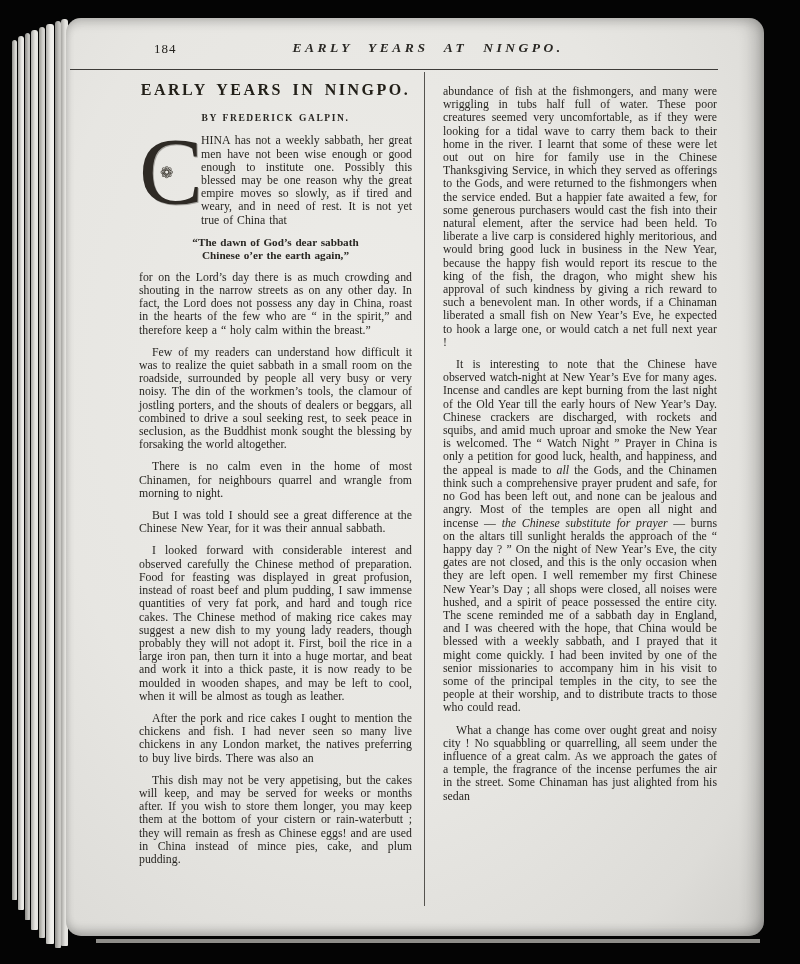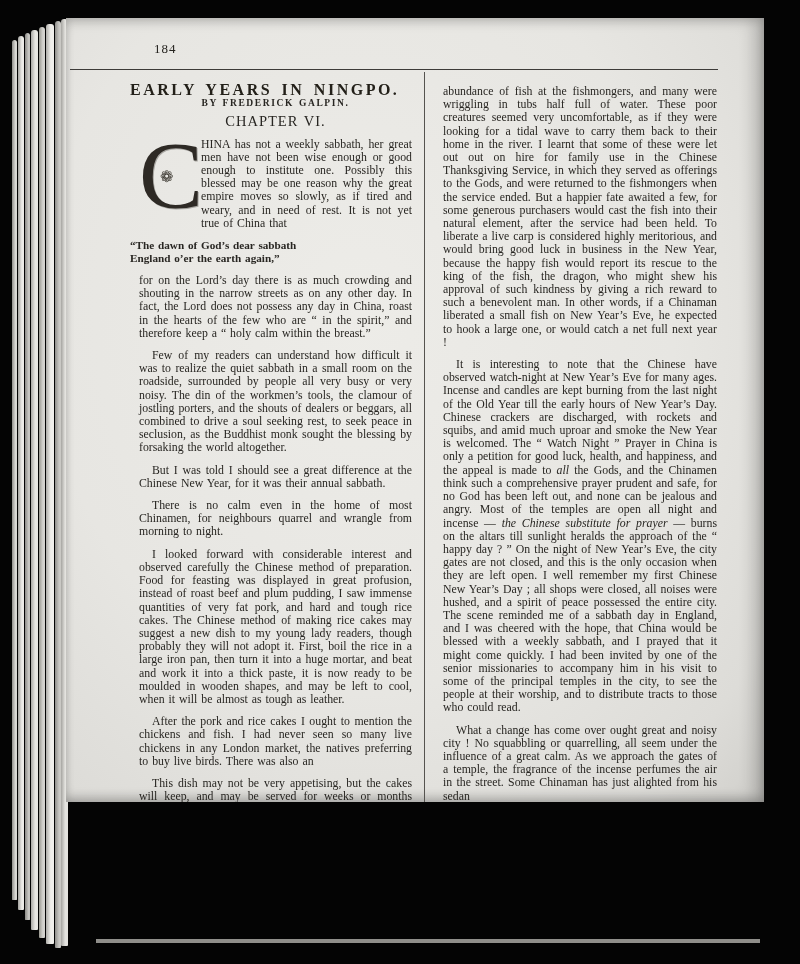--- a/index.html
+++ b/index.html
@@ -13,95 +13,95 @@
   .s3{left:25px;top:33px;width:5px;height:887px;background:linear-gradient(90deg,#8c8b87,#c6c5c1 70%);}
   .s4{left:31px;top:30px;width:7px;height:900px;background:linear-gradient(90deg,#a9a8a4,#e8e7e3 60%);}
   .s5{left:39px;top:27px;width:6px;height:911px;background:linear-gradient(90deg,#98978f,#d3d2ce 65%);}
   .s6{left:46px;top:24px;width:8px;height:920px;background:linear-gradient(90deg,#adaca8,#f0efeb 60%);}
   .s7{left:55px;top:21px;width:6px;height:927px;background:linear-gradient(90deg,#908f8b,#c9c8c4 70%);}
   .s8{left:61px;top:19px;width:7px;height:927px;background:linear-gradient(90deg,#a6a5a1,#e4e3df 60%);}
 
   .under-sheet{position:absolute;left:96px;top:939px;width:664px;height:4px;background:#8f8e8a;}
 
   
-  .page{position:absolute;left:66px;top:18px;width:698px;height:784px;overflow:hidden;
+  .page{position:absolute;left:66px;top:18px;width:698px;height:918px;overflow:hidden;
         background:radial-gradient(ellipse at 42% 38%, #edece8 0%, #e7e6e2 55%, #dddcd8 85%, #d0cfcb 100%);
         box-shadow:inset -10px 0 16px rgba(0,0,0,.20), inset 0 -5px 9px rgba(0,0,0,.14), inset 0 4px 8px rgba(0,0,0,.10);
-        color:#262420;}
+        color:#262420;border-radius:15px;}
 
   .page-number{position:absolute;left:88px;top:23px;font-size:13px;letter-spacing:1px;}
   .running-title{position:absolute;left:64px;top:22px;width:596px;text-align:center;
         font-style:italic;font-weight:bold;font-size:13.5px;letter-spacing:3.5px;word-spacing:9px;color:#2a2824;}
   .head-rule{position:absolute;left:4px;top:51px;width:648px;height:0;border-top:1.6px solid #3d3b38;}
   .col-divider{position:absolute;left:358px;top:54px;width:1px;height:834px;background:#55534f;}
 
   .col{position:absolute;top:58px;font-size:11.8px;line-height:13.2px;text-align:justify;
        color:#282622;word-spacing:1px;}
   .col-left{left:64px;width:291px;}
   .col-right{left:368px;width:292px;}
 
-  .article-title{margin:7px 0 1px;font-weight:bold;font-size:16px;
+  .article-title{margin:7px 0 16px;text-align:center;font-weight:bold;font-size:16px;
        letter-spacing:2.5px;word-spacing:3px;color:#232019;}
   .byline{margin:0 0 5px;text-align:center;font-weight:bold;font-size:9.5px;letter-spacing:1.6px;font-family:Liberation Serif, serif;}
   .chapter{margin:0 0 4px;text-align:center;font-size:14.5px;letter-spacing:1px;}
   .section-head{margin:0 0 7px;text-align:center;font-weight:bold;font-size:9.3px;letter-spacing:1.2px;}
 
   p.body-para{margin:9px;}
   p.body-para.indent{text-indent:13px;}
   .ital{font-style:italic;}
 
   .opening{margin:0;}
   .dropcap{float:left;width:55px;height:80px;margin:1px 7px 0 0;position:relative;
        font-size:96px;line-height:74px;text-align:center;color:#2e2a25;
        text-shadow:1px 1px 0 rgba(46,42,37,.35);}
   .dropcap::after{content:"❁";position:absolute;left:21px;top:30px;font-size:16px;line-height:16px;
        color:#3a362f;text-shadow:none;}
 
-  .verse{margin:3px 0 3px;font-weight:bold;font-size:11.2px;line-height:13px;}
+  .verse{margin:3px 0 3px;text-align:center;font-weight:bold;font-size:11.2px;line-height:13px;}
 </style>
 </head>
 <body>
 
 <div class="photo">
 
   <div class="sheet s1"></div>
   <div class="sheet s2"></div>
   <div class="sheet s3"></div>
   <div class="sheet s4"></div>
   <div class="sheet s5"></div>
   <div class="sheet s6"></div>
   <div class="sheet s7"></div>
   <div class="sheet s8"></div>
   <div class="under-sheet"></div>
 
   <div class="page">
 
     <div class="page-number">184</div>
+    <div class="running-title">EARLY YEARS AT NINGPO.</div>
     <div class="head-rule"></div>
     <div class="col-divider"></div>
 
     <div class="col col-left">
       <div class="article-title">EARLY YEARS IN NINGPO.</div>
       <div class="byline">BY FREDERICK GALPIN.</div>
-      <div class="chapter">CHAPTER VI.</div>
 
       <p class="opening body-para">
         <span class="dropcap">C</span><span>HINA has not a weekly sabbath, her great men have not been wise enough or good enough to institute one.  Possibly this blessed may be one reason why the great empire moves so slowly, as if tired and weary, and in need of rest.  It is not yet true of China that</span>
       </p>
 
       <div class="verse">
         <div>“The dawn of God’s dear sabbath</div>
-        <div>England o’er the earth again,”</div>
+        <div>Chinese o’er the earth again,”</div>
       </div>
 
       <div id="left-paragraphs">
           <p class="body-para"><span>for on the Lord’s day there is as much crowding and shouting in the narrow streets as on any other day.  In fact, the Lord does not possess any day in China, roast in the hearts of the few who are “ in the spirit,” and therefore keep a “ holy calm within the breast.”</span></p>
           <p class="body-para indent"><span>Few of my readers can understand how difficult it was to realize the quiet sabbath in a small room on the roadside, surrounded by people all very busy or very noisy.  The din of the workmen’s tools, the clamour of jostling porters, and the shouts of dealers or beggars, all combined to drive a soul seeking rest, to seek peace in seclusion, as the Buddhist monk sought the blessing by forsaking the world altogether.</span></p>
+          <p class="body-para indent"><span>There is no calm even in the home of most Chinamen, for neighbours quarrel and wrangle from morning to night.</span></p>
           <p class="body-para indent"><span>But I was told I should see a great difference at the Chinese New Year, for it was their annual sabbath.</span></p>
-          <p class="body-para indent"><span>There is no calm even in the home of most Chinamen, for neighbours quarrel and wrangle from morning to night.</span></p>
           <p class="body-para indent"><span>I looked forward with considerable interest and observed carefully the Chinese method of preparation.  Food for feasting was displayed in great profusion, instead of roast beef and plum pudding, I saw immense quantities of very fat pork, and hard and tough rice cakes.  The Chinese method of making rice cakes may suggest a new dish to my young lady readers, though probably they will not adopt it.  First, boil the rice in a large iron pan, then turn it into a huge mortar, and beat and work it into a thick paste, it is now ready to be moulded in wooden shapes, and may be left to cool, when it will be almost as tough as leather.</span></p>
           <p class="body-para indent"><span>After the pork and rice cakes I ought to mention the chickens and fish.  I had never seen so many live chickens in any London market, the natives preferring to buy live birds.   There was also an</span></p>
           <p class="body-para indent"><span>This dish may not be very appetising, but the cakes will keep, and may be served for weeks or months after.  If you wish to store them longer, you may keep them at the bottom of your cistern or rain-waterbutt ;  they will remain as fresh as Chinese eggs! and are used in China instead of mince pies, cake, and plum pudding.</span></p>
         </div>
     </div>
 
     <div class="col col-right">
       <div id="right-paragraphs">
           <p class="body-para"><span>abundance of fish at the fishmongers, and many were wriggling in tubs half full of water.  These poor creatures seemed very uncomfortable, as if they were looking for a tidal wave to carry them back to their home in the river.  I learnt that some of these were let out out on hire for family use in the Chinese Thanksgiving Service, in which they served as offerings to the Gods, and were returned to the fishmongers when the service ended.  But a happier fate awaited a few, for some generous purchasers would cast the fish into their natural element, after the service had been held.  To liberate a live carp is considered highly meritorious, and would bring good luck in business in the New Year, because the happy fish would report its rescue to the king of the fish, the dragon, who might shew his approval of such kindness by giving a rich reward to such a benevolent man.  In other words, if a Chinaman liberated a small fish on New Year’s Eve, he expected to hook a large one, or would catch a net full next year !</span></p>
           <p class="body-para indent"><span>It is interesting to note that the Chinese have observed watch-night at New Year’s Eve for many ages.  Incense and candles are kept burning from the last night of the Old Year till the early hours of New Year’s Day.  Chinese crackers are discharged, with rockets and squibs, and amid much uproar and smoke the New Year is welcomed.  The “ Watch Night ” Prayer in China is only a petition for good luck, health, and happiness, and the appeal is made to </span><span class="ital">all</span><span> the Gods, and the Chinamen think such a comprehensive prayer prudent and safe, for no God has been left out, and none can be jealous and angry.  Most of the temples are open all night and incense — </span><span class="ital">the Chinese substitute for prayer</span><span> — burns on the altars till sunlight heralds the approach of the “ happy day ? ”  On the night of New Year’s Eve, the city gates are not closed, and this is the only occasion when they are left open.  I well remember my first Chinese New Year’s Day ;  all shops were closed, all noises were hushed, and a spirit of peace possessed the entire city.  The scene reminded me of a sabbath day in England, and I was cheered with the hope, that China would be blessed with a weekly sabbath, and I prayed that it might come quickly.  I had been invited by one of the senior missionaries to accompany him in his visit to some of the principal temples in the city, to see the people at their worship, and to distribute tracts to those who could read.</span></p>

